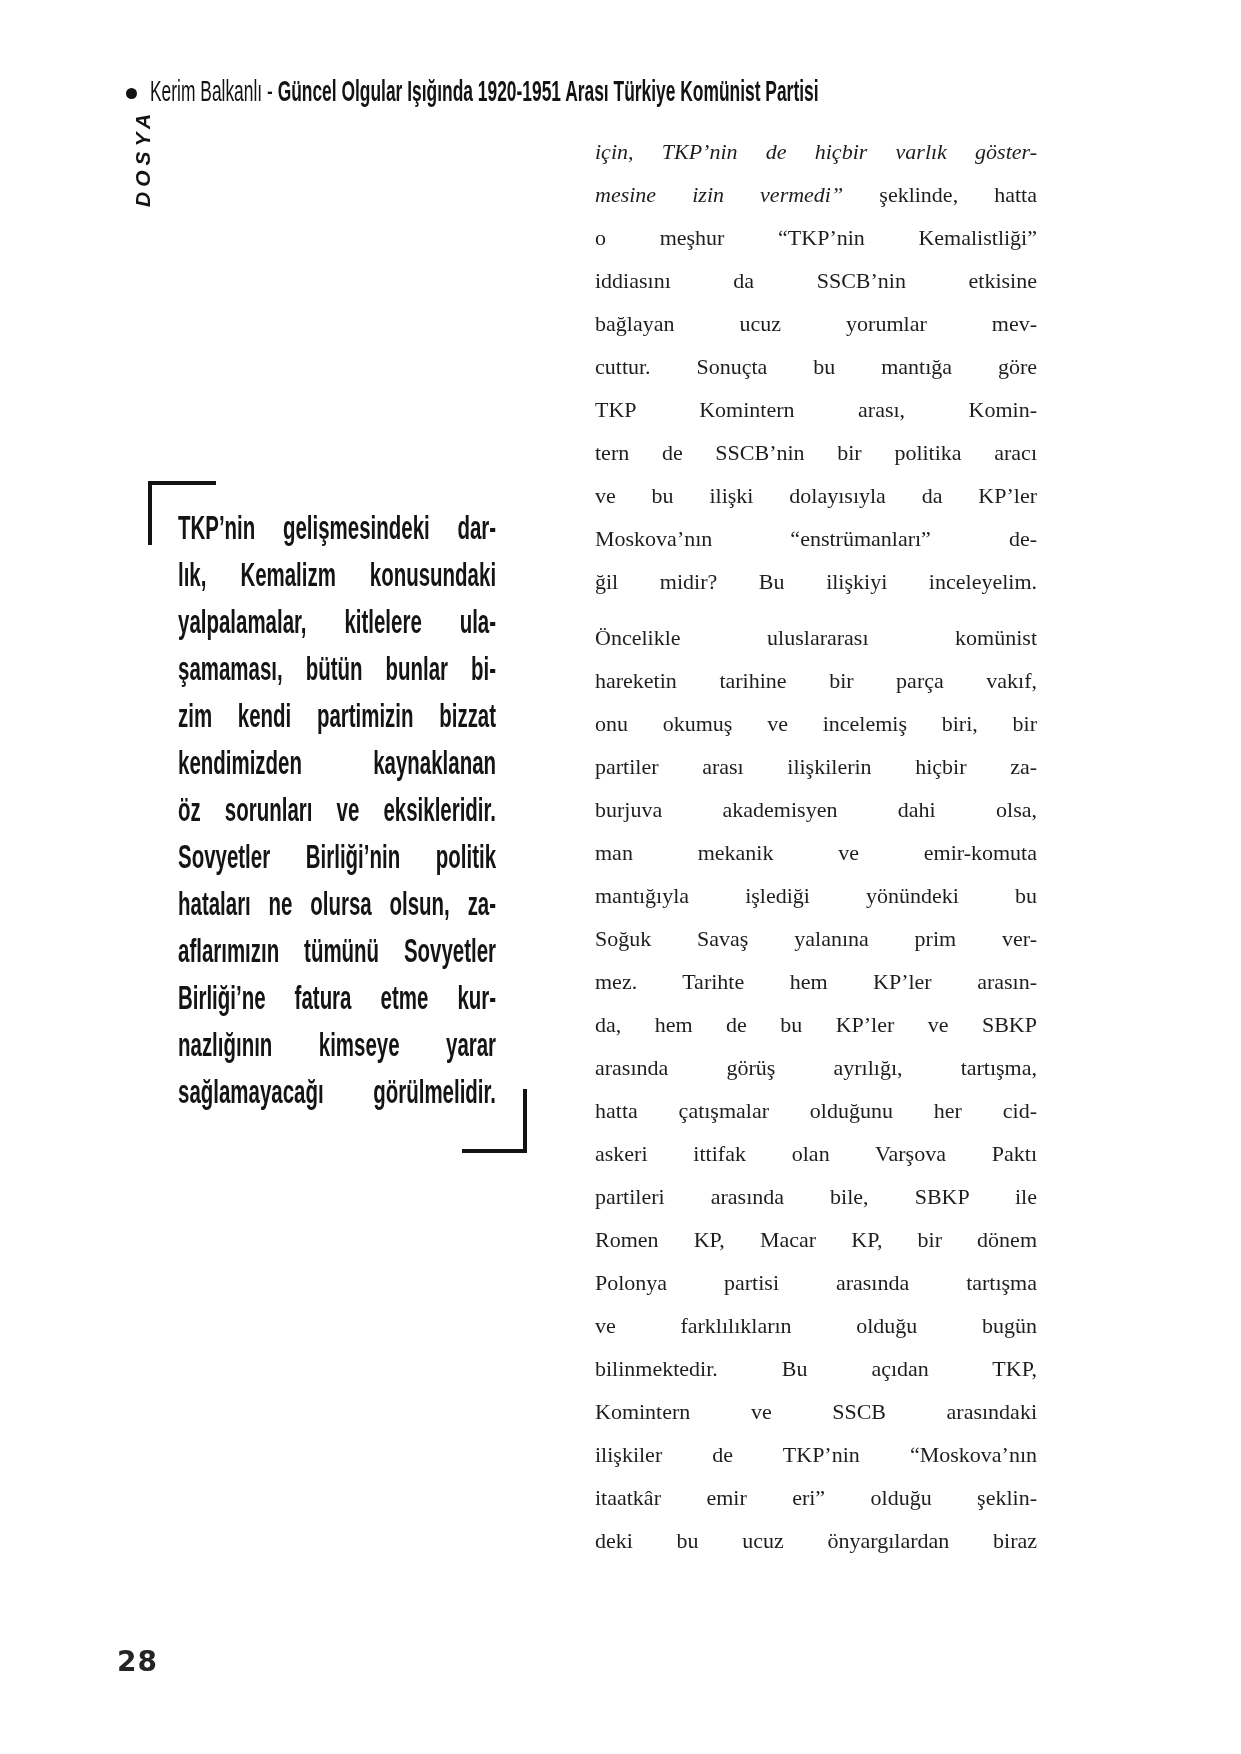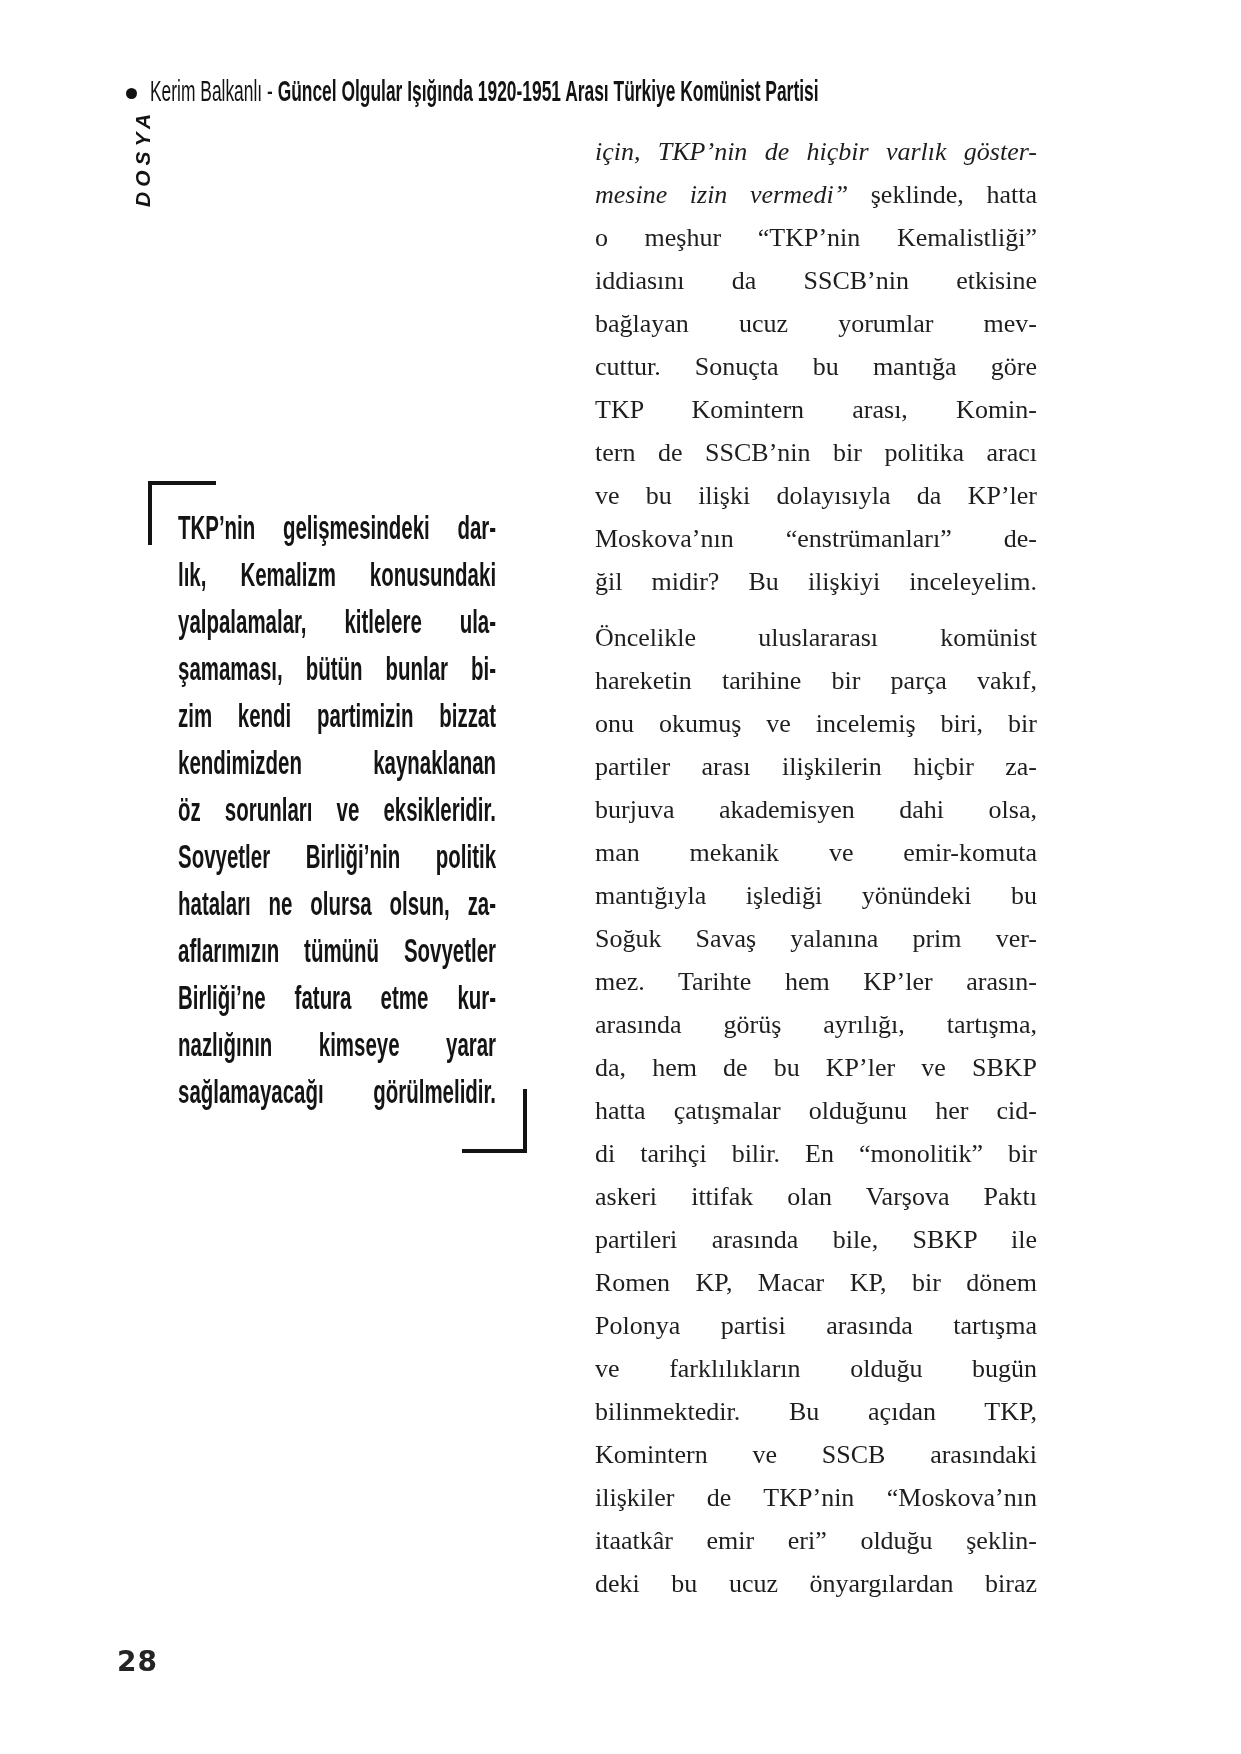--- a/index.html
+++ b/index.html
@@ -45,21 +45,21 @@
   .quote-inner {
     width:513px; transform:scaleX(0.62); transform-origin:left top;
     font-family:"Liberation Sans", sans-serif; font-weight:bold;
     font-size:33px; color:#141414;
   }
   .quote-inner .text-line { height:47px; line-height:47px; }
 
   
   .body-col {
     position:absolute; left:595px; top:130px; width:442px;
-    font-size:26px; color:#1e1e20;
+    font-size:22px; color:#1e1e20;
   }
   .body-col .text-line { height:43px; line-height:43px; }
   .paragraph + .paragraph { margin-top:13px; }
 
   .text-line { text-align:justify; text-align-last:justify; white-space:normal; }
   .em { font-style:italic; }
 
   
   .page-number {
     position:absolute; left:117px; top:1633px;
@@ -117,24 +117,23 @@
     <div class="paragraph">
         <div class="text-line"><span>Öncelikle uluslararası komünist</span></div>
         <div class="text-line"><span>hareketin tarihine bir parça vakıf,</span></div>
         <div class="text-line"><span>onu okumuş ve incelemiş biri, bir</span></div>
         <div class="text-line"><span>partiler arası ilişkilerin hiçbir za-</span></div>
         <div class="text-line"><span>burjuva akademisyen dahi olsa,</span></div>
         <div class="text-line"><span>man mekanik ve emir-komuta</span></div>
         <div class="text-line"><span>mantığıyla işlediği yönündeki bu</span></div>
         <div class="text-line"><span>Soğuk Savaş yalanına prim ver-</span></div>
         <div class="text-line"><span>mez. Tarihte hem KP’ler arasın-</span></div>
+        <div class="text-line"><span>da, hem de bu KP’ler ve SBKP</span></div>
         <div class="text-line"><span>arasında görüş ayrılığı, tartışma,</span></div>
-        <div class="text-line"><span>da, hem de bu KP’ler ve SBKP</span></div>
         <div class="text-line"><span>hatta çatışmalar olduğunu her cid-</span></div>
-        <div class="text-line"><span>di tarihçi bilir. En “monolitik” bir</span></div>
         <div class="text-line"><span>askeri ittifak olan Varşova Paktı</span></div>
         <div class="text-line"><span>partileri arasında bile, SBKP ile</span></div>
         <div class="text-line"><span>Romen KP, Macar KP, bir dönem</span></div>
         <div class="text-line"><span>Polonya partisi arasında tartışma</span></div>
         <div class="text-line"><span>ve farklılıkların olduğu bugün</span></div>
         <div class="text-line"><span>bilinmektedir. Bu açıdan TKP,</span></div>
         <div class="text-line"><span>Komintern ve SSCB arasındaki</span></div>
         <div class="text-line"><span>ilişkiler de TKP’nin “Moskova’nın</span></div>
         <div class="text-line"><span>itaatkâr emir eri” olduğu şeklin-</span></div>
         <div class="text-line"><span>deki bu ucuz önyargılardan biraz</span></div>

